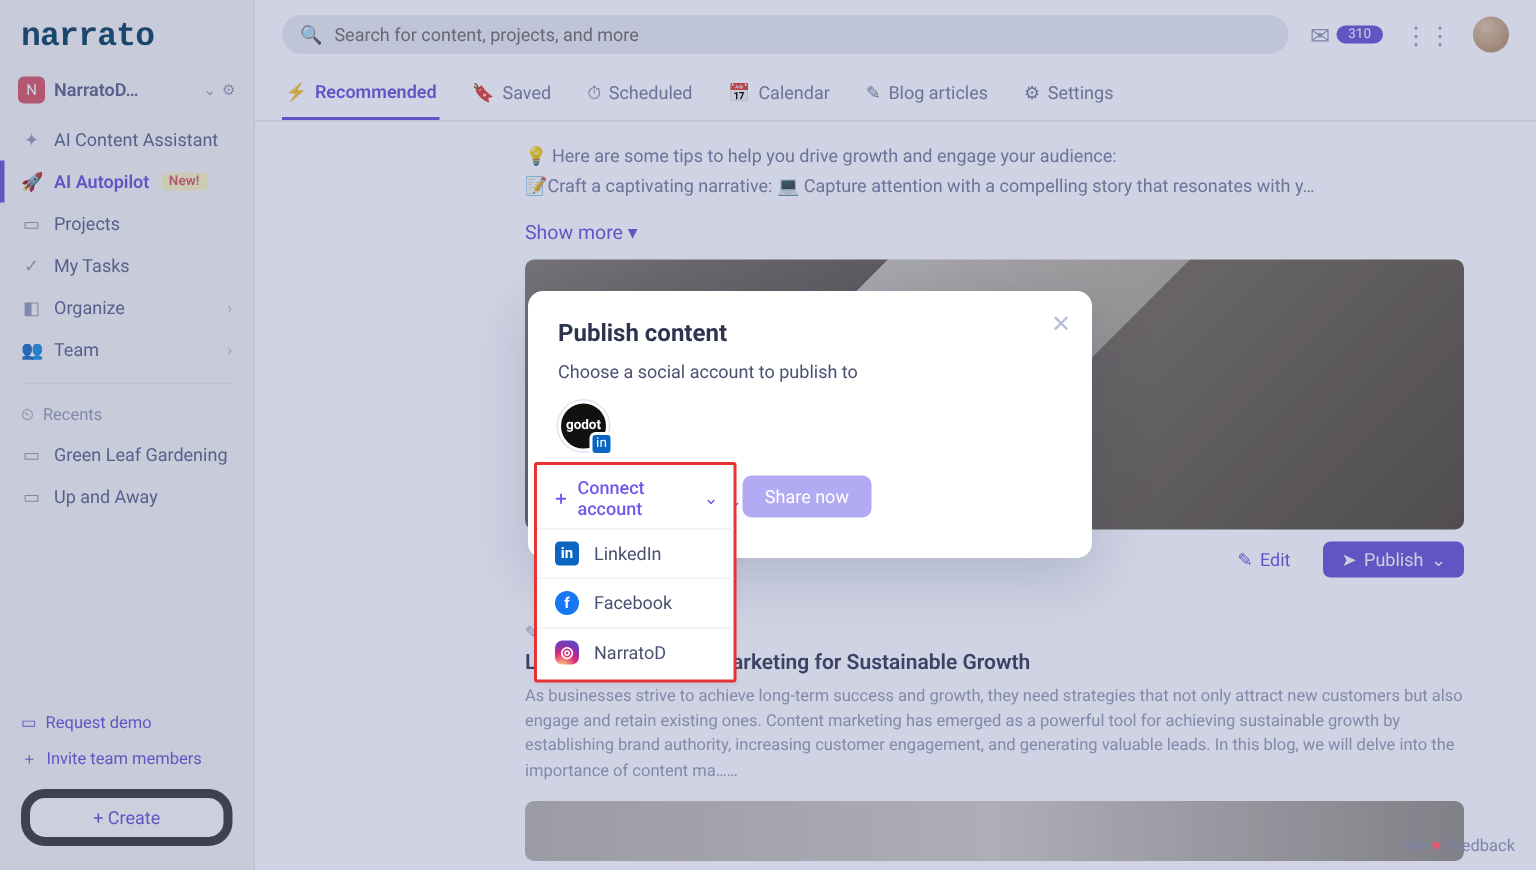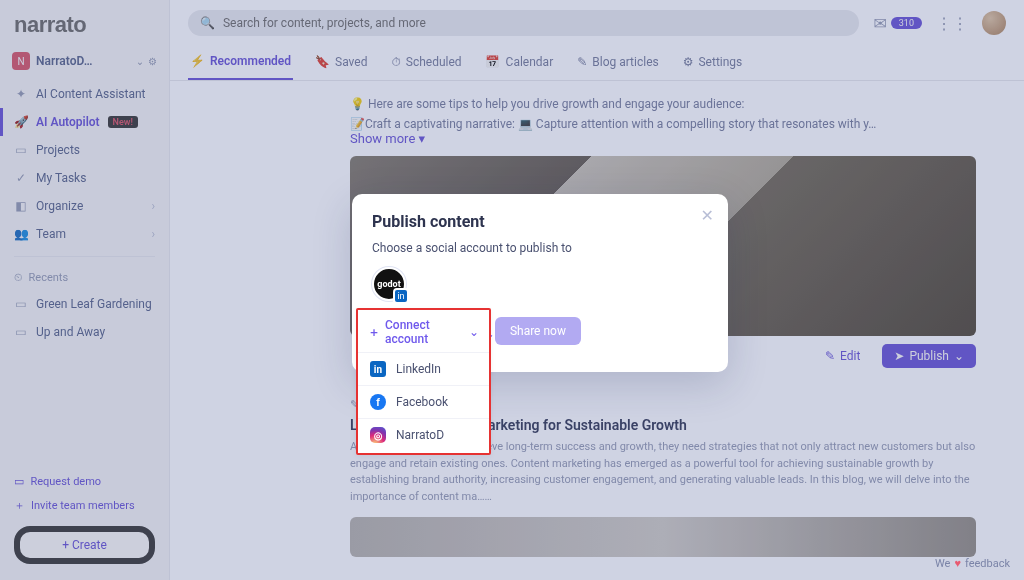--- a/index.html
+++ b/index.html
@@ -1,48 +1,48 @@
 <!DOCTYPE html>
 <html><head>
 <meta charset="utf-8">
 <style>
   * { box-sizing: border-box; margin: 0; padding: 0; font-family: -apple-system, BlinkMacSystemFont, "Segoe UI", Roboto, sans-serif; }
   body { width: 1024px; height: 580px; overflow: hidden; position: relative; background: #f7f8fc; }
   .app { display: flex; width: 100%; height: 100%; filter: brightness(0.95) saturate(0.9); }
   .sidebar { width: 170px; background: #fafbfd; border-right: 1px solid #eceef5; padding: 8px 0; display: flex; flex-direction: column; font-size: 12px; }
-  .logo { font-family: Liberation Sans, sans-serif; font-size: 22px; font-weight: 700; color: #737373; padding: 4px 14px 10px; letter-spacing: -0.5px; }
+  .logo { font-family: Liberation Mono, monospace; font-size: 22px; font-weight: 700; color: #0c4a6e; padding: 4px 14px 10px; letter-spacing: -0.5px; }
   .ws-row { display: flex; align-items: center; gap: 6px; padding: 4px 12px 10px; color: #5d6b98; }
   .ws-badge { width: 18px; height: 18px; background: #e85a71; color: #fff; border-radius: 4px; font-size: 10px; display: flex; align-items: center; justify-content: center; }
   .ws-name { font-weight: 600; flex: 1; color: #5d6b98; }
   .ws-ctl { color: #9aa2bf; font-size: 10px; display: flex; gap: 4px; }
   .snav { list-style: none; padding: 0; }
   .snav li { display: flex; align-items: center; gap: 8px; padding: 7px 14px; color: #5d6b98; cursor: pointer; }
   .snav li.active { color: #6f59ec; font-weight: 600; border-left: 3px solid #6f59ec; padding-left: 11px; }
   .snav .ic { width: 14px; text-align: center; color: #9aa2bf; }
   .snav li.active .ic { color: #6f59ec; }
-  .tag-new { background: #404040; color: #e85a71; font-size: 9px; padding: 1px 5px; border-radius: 3px; font-weight: 600; }
+  .tag-new { background: #fef9c3; color: #e85a71; font-size: 9px; padding: 1px 5px; border-radius: 3px; font-weight: 600; }
   .snav-sep { height: 1px; background: #eceef5; margin: 8px 14px; }
   .recents-h { padding: 6px 14px; color: #9aa2bf; font-size: 11px; display: flex; align-items: center; gap: 6px; }
   .sb-spacer { flex: 1; }
   .sb-footer { padding: 8px 14px; }
   .sb-link { color: #6f59ec; font-size: 11px; display: flex; align-items: center; gap: 6px; padding: 5px 0; cursor: pointer; }
   .create-btn { margin-top: 8px; width: 100%; border: 6px solid #404040; border-radius: 16px; background: #fff; color: #6f59ec; padding: 6px; font-size: 12px; cursor: pointer; }
   .main { flex: 1; display: flex; flex-direction: column; }
   .topbar { display: flex; align-items: center; gap: 14px; padding: 10px 18px; }
   .search { flex: 1; background: #eef0f8; border-radius: 16px; padding: 6px 12px; color: #9aa2bf; font-size: 12px; display: flex; align-items: center; gap: 8px; }
   .search input { border: none; background: transparent; outline: none; flex: 1; font-size: 12px; color: #5d6b98; }
   .top-ic { color: #9aa2bf; display: flex; align-items: center; gap: 4px; }
   .badge-count { background: #6f59ec; color: #fff; font-size: 9px; padding: 1px 8px; border-radius: 8px; }
   .avatar { width: 24px; height: 24px; border-radius: 50%; background: radial-gradient(circle at 35% 30%, #e8cba8, #b78a62); }
   .tabs { display: flex; gap: 20px; padding: 0 18px; border-bottom: 1px solid #eceef5; font-size: 12px; }
   .tab { padding: 8px 2px 10px; color: #7b84a8; display: flex; align-items: center; gap: 5px; cursor: pointer; }
   .tab.active { color: #6f59ec; font-weight: 600; border-bottom: 2px solid #6f59ec; }
   .content { flex: 1; overflow: hidden; padding: 12px 48px 20px 180px; color: #5d6b98; font-size: 12px; }
   .tip { color: #7b84a8; margin: 4px 0; }
-  .snippet { color: #7b84a8; margin: 6px 0 0; }
+  .snippet { color: #7b84a8; margin: 6px 0 16px; }
   .show-more { color: #6f59ec; font-size: 13px; cursor: pointer; margin-top: 20px; }
   .card-img { height: 180px; background: linear-gradient(135deg,#8a8275 0%,#6c6358 30%,#cfc9bd 30%,#b8b09e 55%, #7a715f 55%, #595040 100%); border-radius: 6px; margin: 10px 0 8px; }
   .card-actions { display: flex; justify-content: flex-end; gap: 10px; margin-bottom: 30px; }
   .btn { border: none; border-radius: 5px; padding: 5px 12px; font-size: 12px; cursor: pointer; display: inline-flex; align-items: center; gap: 5px; }
   .btn-edit { background: transparent; color: #6f59ec; }
   .btn-publish { background: #6f59ec; color: #fff; }
   .blog-label { color: #9aa2bf; font-size: 11px; margin-bottom: 6px; display: flex; align-items: center; gap: 6px; }
   .blog-title { font-size: 14px; font-weight: 600; color: #3a4164; margin-bottom: 6px; }
   .blog-body { color: #9aa2bf; font-size: 11px; line-height: 1.5; margin-bottom: 12px; }
   .blog-img { height: 40px; background: linear-gradient(90deg,#bdb9b5,#d6d2cd,#9b958c); border-radius: 6px; }

